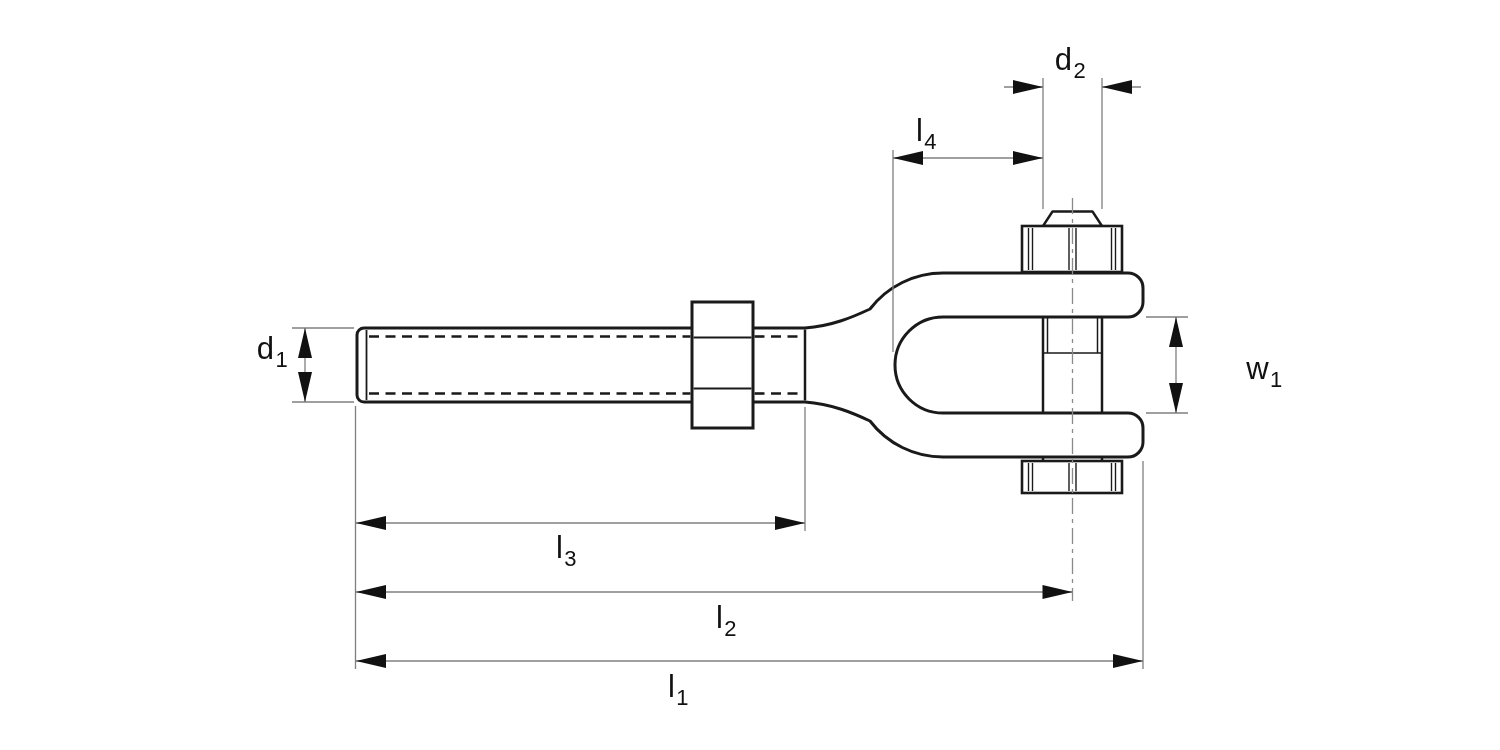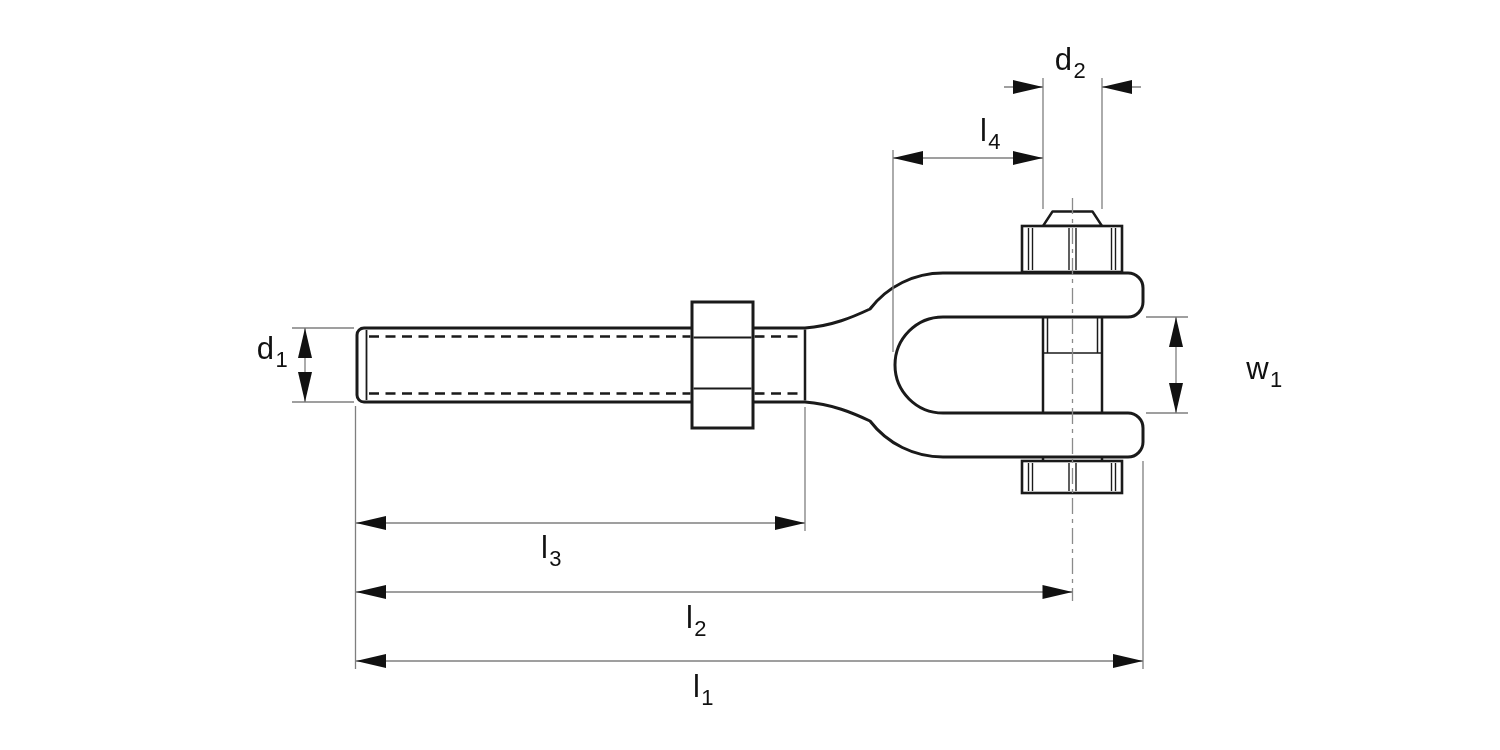--- a/index.html
+++ b/index.html
@@ -167,32 +167,32 @@
         <line x1="356" y1="661" x2="1143" y2="661"></line>
       </g>
       <polygon fill="#111" points="356,661 386,654 386,668"></polygon>
       <polygon fill="#111" points="1143,661 1113,654 1113,668"></polygon>
     </g>
   </svg>
 
   <div class="dim-label" style="left:1070px;top:59px">
     <span>d</span><span class="sub">2</span>
   </div>
-  <div class="dim-label" style="left:990px;top:130px">
+  <div class="dim-label" style="left:926px;top:130px">
     <span>l</span><span class="sub">4</span>
   </div>
   <div class="dim-label" style="left:272px;top:348px">
     <span>d</span><span class="sub">1</span>
   </div>
   <div class="dim-label" style="left:1264px;top:368px">
     <span>w</span><span class="sub">1</span>
   </div>
-  <div class="dim-label" style="left:551px;top:547px">
+  <div class="dim-label" style="left:566px;top:547px">
     <span>l</span><span class="sub">3</span>
   </div>
-  <div class="dim-label" style="left:696px;top:617px">
+  <div class="dim-label" style="left:726px;top:617px">
     <span>l</span><span class="sub">2</span>
   </div>
-  <div class="dim-label" style="left:703px;top:686px">
+  <div class="dim-label" style="left:678px;top:686px">
     <span>l</span><span class="sub">1</span>
   </div>
 
 </div>
 
 </body></html>

